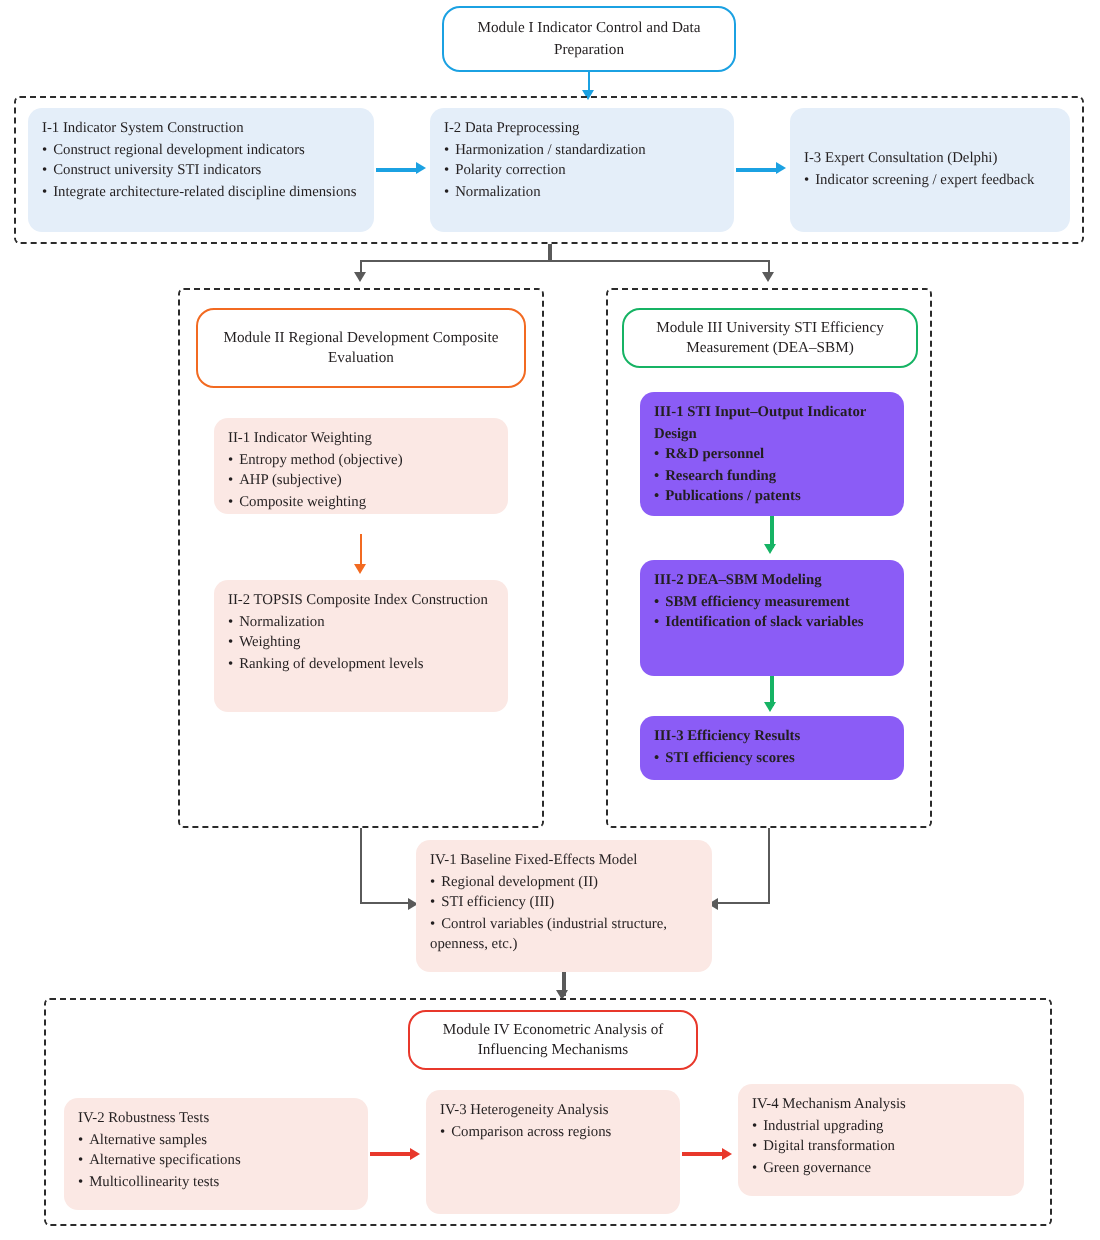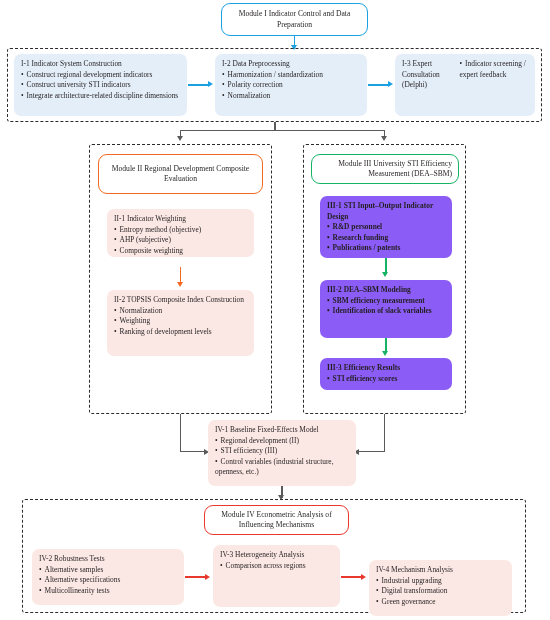--- a/index.html
+++ b/index.html
@@ -109,21 +109,21 @@
     <ul>
       <li>Harmonization / standardization</li>
       <li>Polarity correction</li>
       <li>Normalization</li>
     </ul>
   </div>
 
   <div class="ln blue abs" style="left:368px;top:84.3px;width:21px;height:1.4px;"></div>
   <div class="arrow right blue" style="left:388px;top:81.4px;"></div>
 
-  <div class="node fill-blue" style="left:395px;top:54px;width:140px;height:62px;display:flex;justify-content:center;">
+  <div class="node fill-blue" style="left:395px;top:54px;width:140px;height:62px;display:flex;flex-direction:column;justify-content:center;">
     <span class="ttl">I-3 Expert Consultation (Delphi)</span>
     <ul>
       <li>Indicator screening / expert feedback</li>
     </ul>
   </div>
 
   <div class="ln grey abs" style="left:274.3px;top:122px;width:1.4px;height:9px;"></div>
   <div class="ln grey abs" style="left:180px;top:130px;width:205px;height:1.4px;"></div>
   <div class="ln grey abs" style="left:180px;top:130px;width:1.4px;height:8px;"></div>
   <div class="arrow down grey" style="left:176.6px;top:136px;"></div>
@@ -152,21 +152,21 @@
     <span class="ttl">II-2 TOPSIS Composite Index Construction</span>
     <ul>
       <li>Normalization</li>
       <li>Weighting</li>
       <li>Ranking of development levels</li>
     </ul>
   </div>
 
   <div class="group" style="left:303px;top:144px;width:163px;height:270px;"></div>
 
-  <div class="pill green" style="left:311px;top:154px;width:148px;height:30px;text-align:right;">
+  <div class="pill green" style="left:311px;top:154px;width:148px;height:30px;">
     <span>Module III University STI Efficiency Measurement (DEA–SBM)</span>
   </div>
 
   <div class="node fill-green" style="left:320px;top:196px;width:132px;height:62px;">
     <span class="ttl">III-1 STI Input–Output Indicator Design</span>
     <ul>
       <li>R&amp;D personnel</li>
       <li>Research funding</li>
       <li>Publications / patents</li>
     </ul>
@@ -234,21 +234,21 @@
   <div class="node fill-pink" style="left:213px;top:545px;width:127px;height:62px;">
     <span class="ttl">IV-3 Heterogeneity Analysis</span>
     <ul>
       <li>Comparison across regions</li>
     </ul>
   </div>
 
   <div class="ln red abs" style="left:341px;top:576.3px;width:22px;height:1.6px;"></div>
   <div class="arrow right red" style="left:361px;top:573.5px;"></div>
 
-  <div class="node fill-pink" style="left:369px;top:560px;width:143px;height:56px;">
+  <div class="node fill-pink" style="left:369px;top:542px;width:143px;height:56px;">
     <span class="ttl">IV-4 Mechanism Analysis</span>
     <ul>
       <li>Industrial upgrading</li>
       <li>Digital transformation</li>
       <li>Green governance</li>
     </ul>
   </div>
 
 </div>
 

